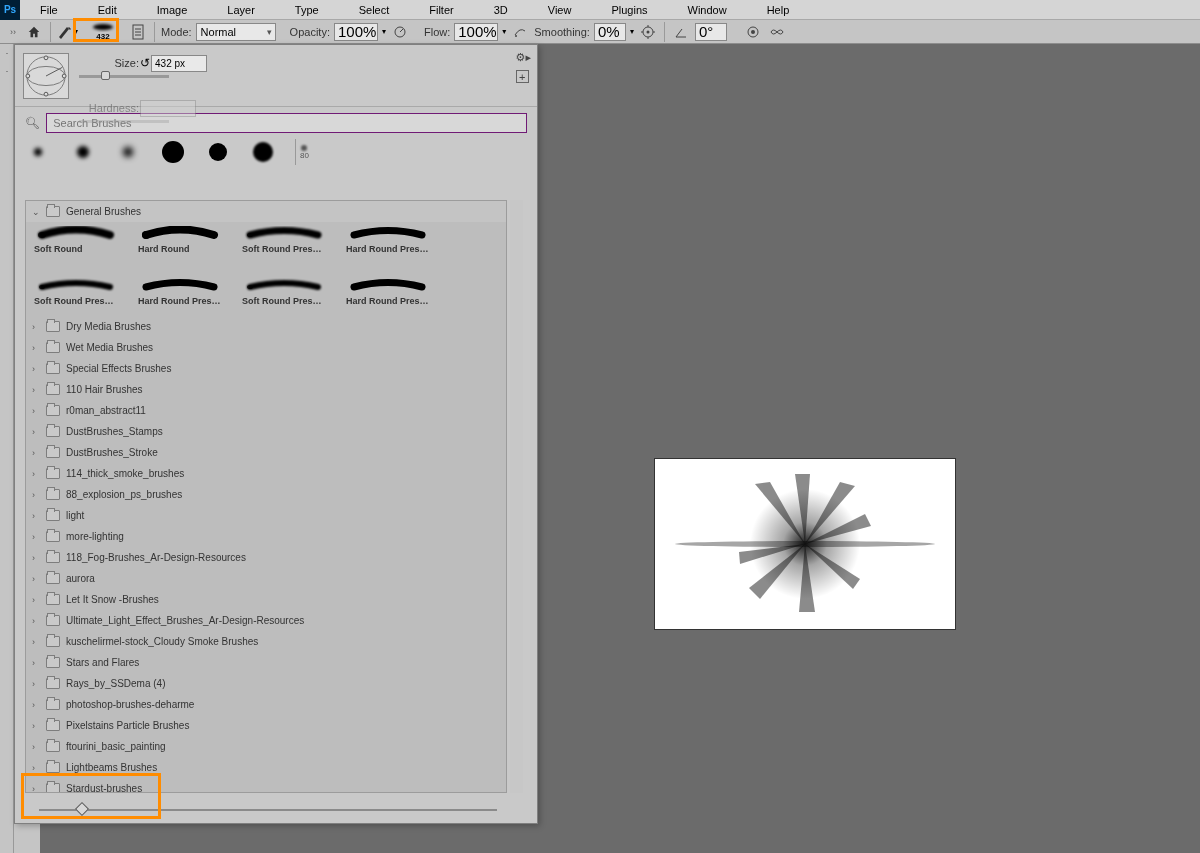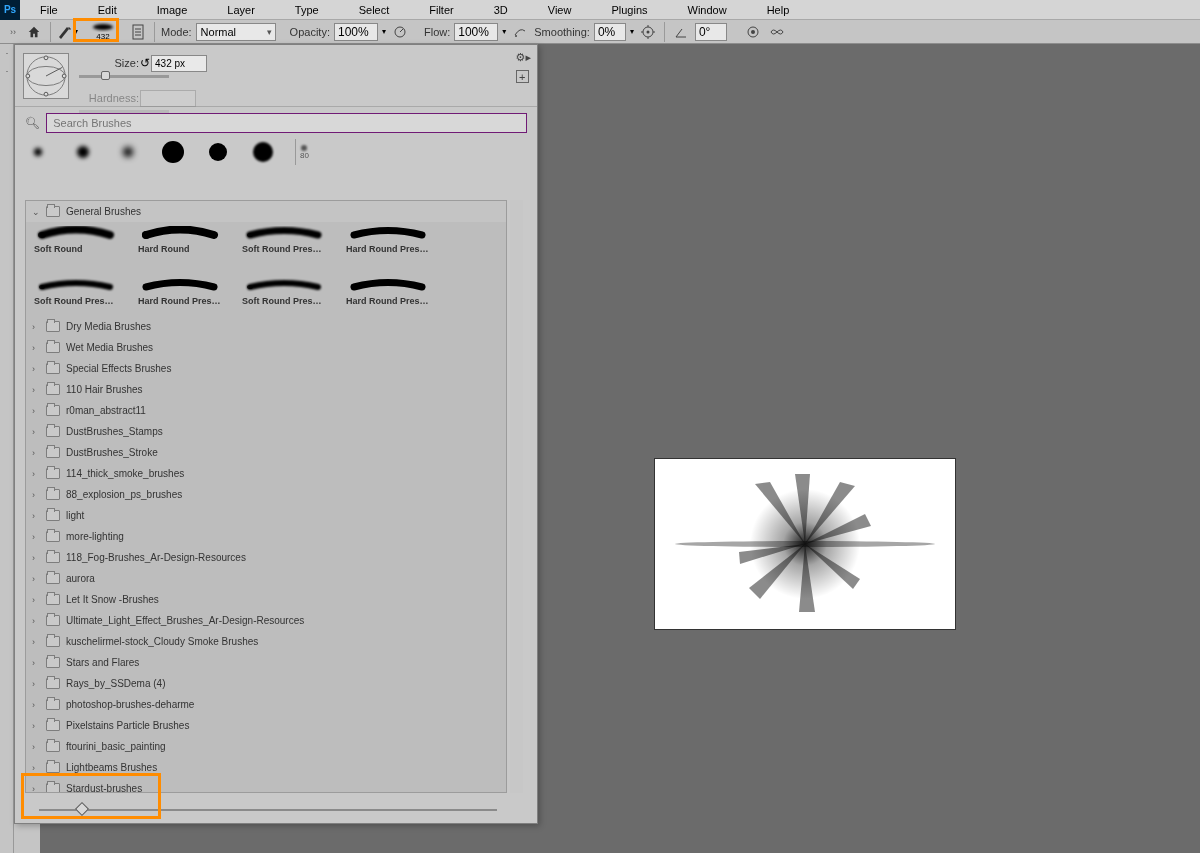--- a/index.html
+++ b/index.html
@@ -11,21 +11,21 @@
 .menubar .item { padding:0 20px; cursor:default; }
 
 
 .optionsbar { height:24px; background:#c5c5c5; border-bottom:1px solid #8d8d8d; display:flex; align-items:center; font-size:11px; padding-left:6px; gap:4px; }
 .opt-btn { height:20px; min-width:20px; display:flex; align-items:center; justify-content:center; }
 .opt-div { width:1px; height:20px; background:#9a9a9a; margin:0 2px; }
 .highlight1 { position:absolute; left:73px; top:18px; width:46px; height:24px; border:3px solid #ff8c00; z-index:50; pointer-events:none; }
 .opt-label { color:#333; }
 .opt-select { background:#e8e8e8; border:1px solid #888; height:18px; font-size:11px; padding:0 20px 0 4px; min-width:80px; display:flex; align-items:center; position:relative; }
 .opt-select::after { content:"▾"; position:absolute; right:3px; font-size:9px; color:#555; }
-.opt-num { background:#e8e8e8; border:1px solid #888; height:18px; width:44px; font-size:12px; padding:0 3px; display:flex; align-items:center; }
+.opt-num { background:#e8e8e8; border:1px solid #888; height:18px; width:44px; font-size:15px; padding:0 3px; display:flex; align-items:center; }
 .opt-num.small { width:32px; }
 
 
 .chev { padding:2px 4px; font-size:9px; color:#555; }
 
 
 .workspace { position:absolute; left:40px; top:44px; right:0; bottom:0; background:#6b6b6b; }
 .canvas-img { position:absolute; left:615px; top:415px; width:300px; height:170px; background:#fff; box-shadow:0 0 0 1px #333; display:flex; align-items:center; justify-content:center; }
 
 
@@ -106,21 +106,21 @@
   </div>
   <div class="opt-div"></div>
   <div class="opt-btn">
     <svg width="16" height="14" viewBox="0 0 16 14">
         <path fill="#333" d="M2 12 10 2l2 2L4 14z"></path>
         <path fill="#333" d="M13 5l1-1-2-2-1 1z"></path>
       </svg>
     <span style="font-size:8px;margin-left:1px;">▾</span>
   </div>
 
-  <div class="opt-btn" style="width:42px;flex-direction:column;">
+  <div class="opt-btn" style="width:42px;flex-direction:column;font-weight:bold;">
     <svg width="28" height="10" viewBox="0 0 28 10">
         <ellipse cx="14" cy="5" rx="10" ry="3" fill="#000" filter="blur(1.5px)"></ellipse>
       </svg>
     <span style="font-size:8px;">432</span>
   </div>
   <div class="opt-btn">
     <svg width="14" height="16" viewBox="0 0 14 16">
         <rect x="2" y="1" width="10" height="14" fill="none" stroke="#444"></rect>
         <line x1="4" y1="5" x2="10" y2="5" stroke="#444"></line>
         <line x1="4" y1="8" x2="10" y2="8" stroke="#444"></line>
@@ -247,21 +247,21 @@
       <div class="size-row">
         <span class="lbl">Size:</span>
         <span style="font-size:12px;">↺</span>
         <div class="size-val">
             <span>432 px</span>
           </div>
       </div>
       <div class="slider-track">
           <div class="thumb" style="left:22px;"></div>
         </div>
-      <div class="size-row" style="margin-top:10px;opacity:.45;">
+      <div class="size-row" style="margin-top:20px;opacity:.45;">
         <span class="lbl">Hardness:</span>
         <div class="size-val" style="background:#d4d4d4;"></div>
       </div>
       <div class="slider-track" style="opacity:.35;"></div>
     </div>
     <div class="head-icons">
       <span>⚙︎▸</span>
       <span style="border:1px solid #666;width:13px;height:13px;display:flex;align-items:center;justify-content:center;font-size:11px;">+</span>
     </div>
   </div>

